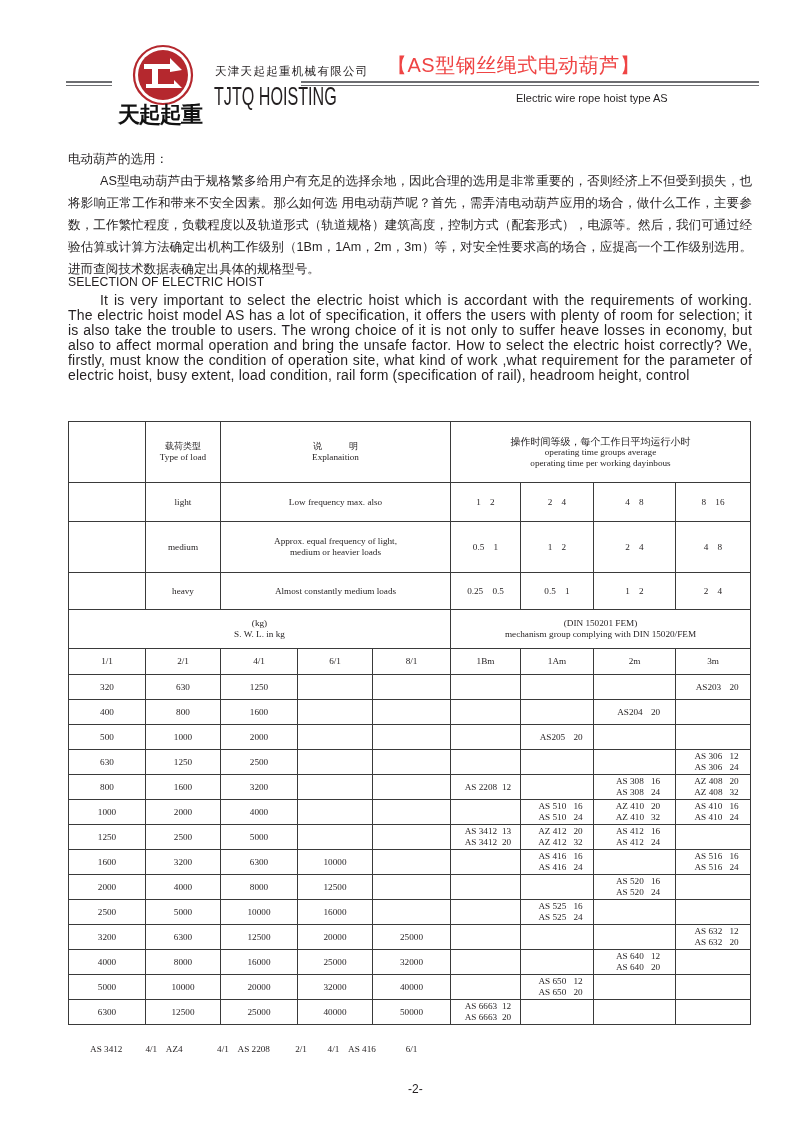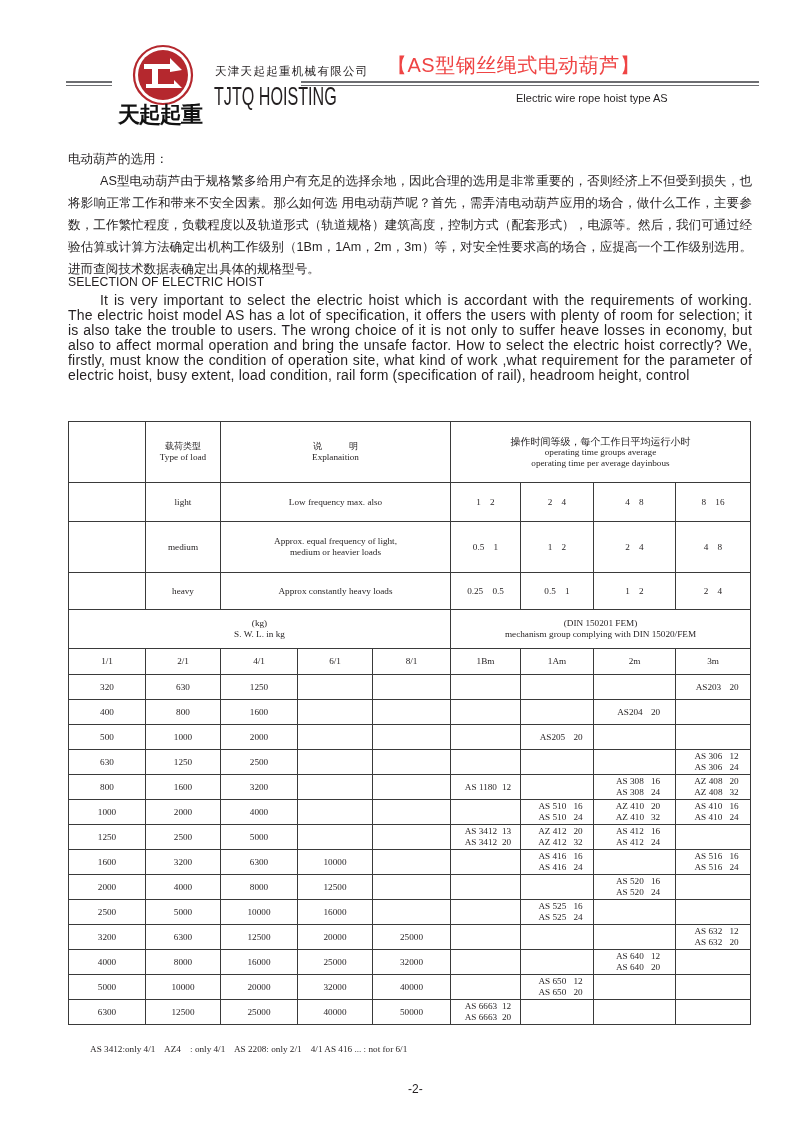--- a/index.html
+++ b/index.html
@@ -80,21 +80,21 @@
     <col style="width:70px">
       <col style="width:73px">
       <col style="width:82px">
       <col style="width:75px">
   </colgroup>
   <tbody id="spec-body">
     <tr class="r-head">
       <td></td>
       <td><span class="cn-small">载荷类型</span><span>Type of load</span></td>
       <td colspan="3"><span class="cn-small">说　　　明</span><span>Explanaition</span></td>
-      <td colspan="4"><span class="op-cn">操作时间等级，每个工作日平均运行小时</span><span>operating time groups average</span><br><span>operating time per average dayinbous</span></td>
+      <td colspan="4"><span class="op-cn">操作时间等级，每个工作日平均运行小时</span><span>operating time groups average</span><br><span>operating time per working dayinbous</span></td>
     </tr>
   <tr class="r-light">
         <td></td>
         <td><span>light</span></td>
         <td colspan="3"><span>Low frequency max. also</span></td>
         <td><span>1　2</span></td>
         <td><span>2　4</span></td>
         <td><span>4　8</span></td>
         <td><span>8　16</span></td>
       </tr>
@@ -103,21 +103,21 @@
         <td><span>medium</span></td>
         <td colspan="3"><span>Approx. equal frequency of light,</span><br><span>medium or heavier loads</span></td>
         <td><span>0.5　1</span></td>
         <td><span>1　2</span></td>
         <td><span>2　4</span></td>
         <td><span>4　8</span></td>
       </tr>
       <tr class="r-heavy">
         <td></td>
         <td><span>heavy</span></td>
-        <td colspan="3"><span>Approx constantly heavy loads</span></td>
+        <td colspan="3"><span>Almost constantly medium loads</span></td>
         <td><span>0.25　0.5</span></td>
         <td><span>0.5　1</span></td>
         <td><span>1　2</span></td>
         <td><span>2　4</span></td>
       </tr>
       <tr class="r-swl">
         <td colspan="5"><span>(kg)</span><br><span>S. W. L. in kg</span></td>
         <td colspan="4"><span>(DIN 150201 FEM)</span><br><span>mechanism group complying with DIN 15020/FEM</span></td>
       </tr>
       <tr class="r-ratio">
@@ -174,21 +174,21 @@
         <td></td>
         <td></td>
         <td class="model"><span class="m">AS 306</span><span>12</span><br><span class="m">AS 306</span><span>24</span></td>
       </tr>
       <tr class="r-data">
         <td><span>800</span></td>
         <td><span>1600</span></td>
         <td><span>3200</span></td>
         <td><span></span></td>
         <td><span></span></td>
-        <td class="model"><span class="m">AS 1180</span><span>12</span></td>
+        <td class="model"><span class="m">AS 2208</span><span>12</span></td>
         <td></td>
         <td class="model"><span class="m">AS 308</span><span>16</span><br><span class="m">AS 308</span><span>24</span></td>
         <td class="model"><span class="m">AZ 408</span><span>20</span><br><span class="m">AZ 408</span><span>32</span></td>
       </tr>
       <tr class="r-data">
         <td><span>1000</span></td>
         <td><span>2000</span></td>
         <td><span>4000</span></td>
         <td><span></span></td>
         <td><span></span></td>
@@ -281,15 +281,15 @@
         <td><span>40000</span></td>
         <td><span>50000</span></td>
         <td class="model"><span class="m">AS 6663</span><span>12</span><br><span class="m">AS 6663</span><span>20</span></td>
         <td></td>
         <td></td>
         <td></td>
       </tr>
     </tbody>
 </table>
 
-<div class="notes"><div>AS 3412:only 4/1    AZ4    : only 4/1    AS 2208: only 2/1    4/1 AS 416 ... : not for 6/1</div></div>
+<div class="notes"><div>AS 3412          4/1    AZ4               4/1    AS 2208           2/1         4/1    AS 416             6/1</div></div>
 
 <div class="page-num">-2-</div>
 
 </body></html>

